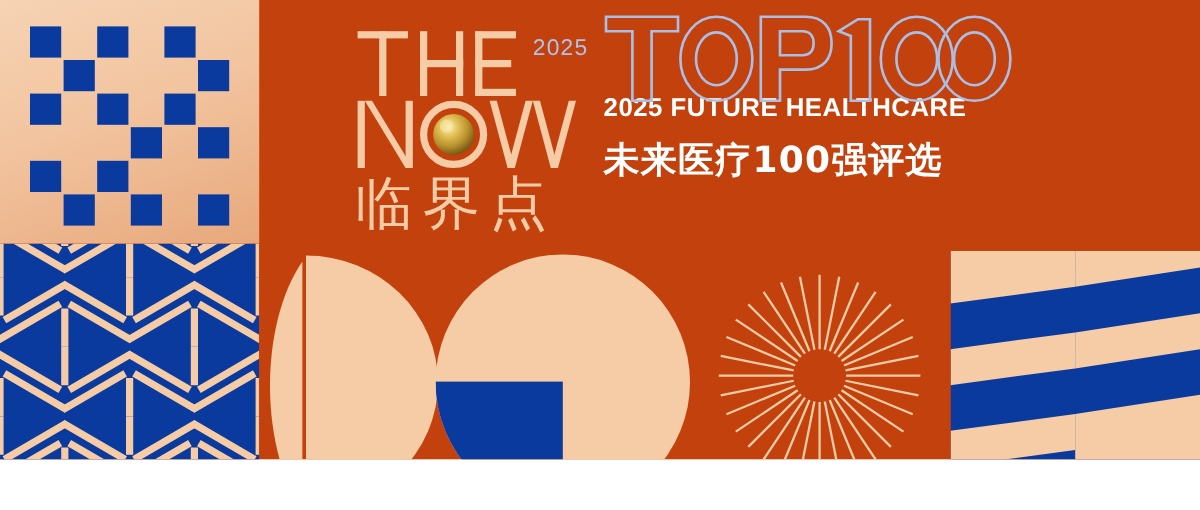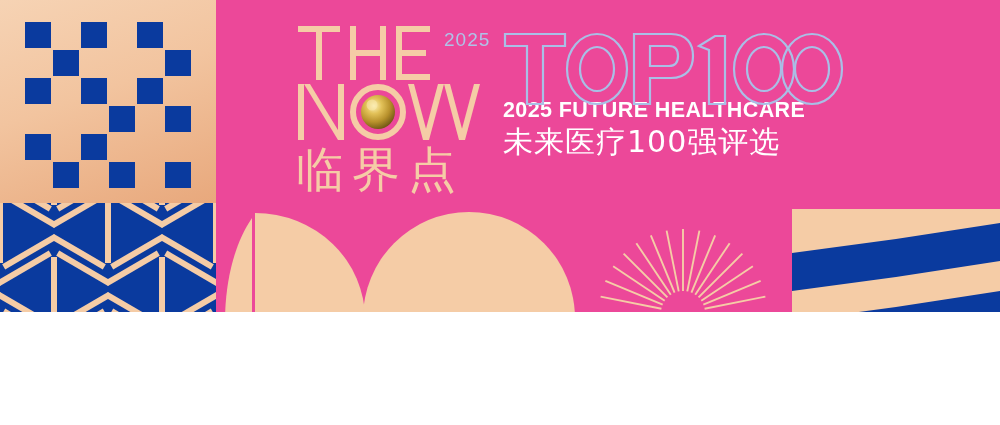--- a/index.html
+++ b/index.html
@@ -2,23 +2,23 @@
 <html><head>
 <meta charset="utf-8">
 <title>THE NOW 2025 TOP100 Banner</title>
 <style>
   html,body{margin:0;padding:0;background:#ffffff;}
   body{font-family:"Liberation Sans","DejaVu Sans",sans-serif;}
 
   .banner{
     position:relative;
     width:1000px;
-    height:312px;
-    overflow:hidden;
-    background:#ec4899;
+    height:383px;
+    overflow:hidden;
+    background:#c2410c;
   }
 
   
   .checker-block{
     position:absolute;
     left:0; top:0;
     width:216px; height:203px;
     background:linear-gradient(160deg,#F6D3B4 0%,#F2C49F 45%,#E8A87C 100%);
   }
   .checker-grid{
@@ -96,21 +96,21 @@
   .logo-lockup{
     position:absolute;
     left:296px; top:22px;
     width:190px; height:170px;
   }
   .logo-lockup svg{display:block;overflow:visible;}
 
   
   .title-block{
     position:absolute;
-    left:503px; top:30px;
+    left:503px; top:10px;
     width:340px;
   }
   .top100-wrap{
     position:relative;
     height:74px;
     margin-bottom:-4px;
   }
   .top100-wrap svg{display:block;overflow:visible;}
 
   .subtitle-en{
@@ -121,25 +121,25 @@
     letter-spacing:0.4px;
     line-height:21px;
     white-space:nowrap;
   }
   .subtitle-en.line2{
     letter-spacing:0.9px;
   }
   .subtitle-cn{
     color:#FFFFFF;
     font-family:"DejaVu Sans","Liberation Sans",sans-serif;
-    font-weight:normal;
+    font-weight:bold;
     font-size:30px;
     letter-spacing:1px;
     line-height:34px;
-    margin-top:4px;
+    margin-top:16px;
     white-space:nowrap;
   }
 </style>
 </head>
 <body>
 
 <div class="banner">
 
   <div class="checker-block">
     <div class="checker-grid" id="checker-grid">

